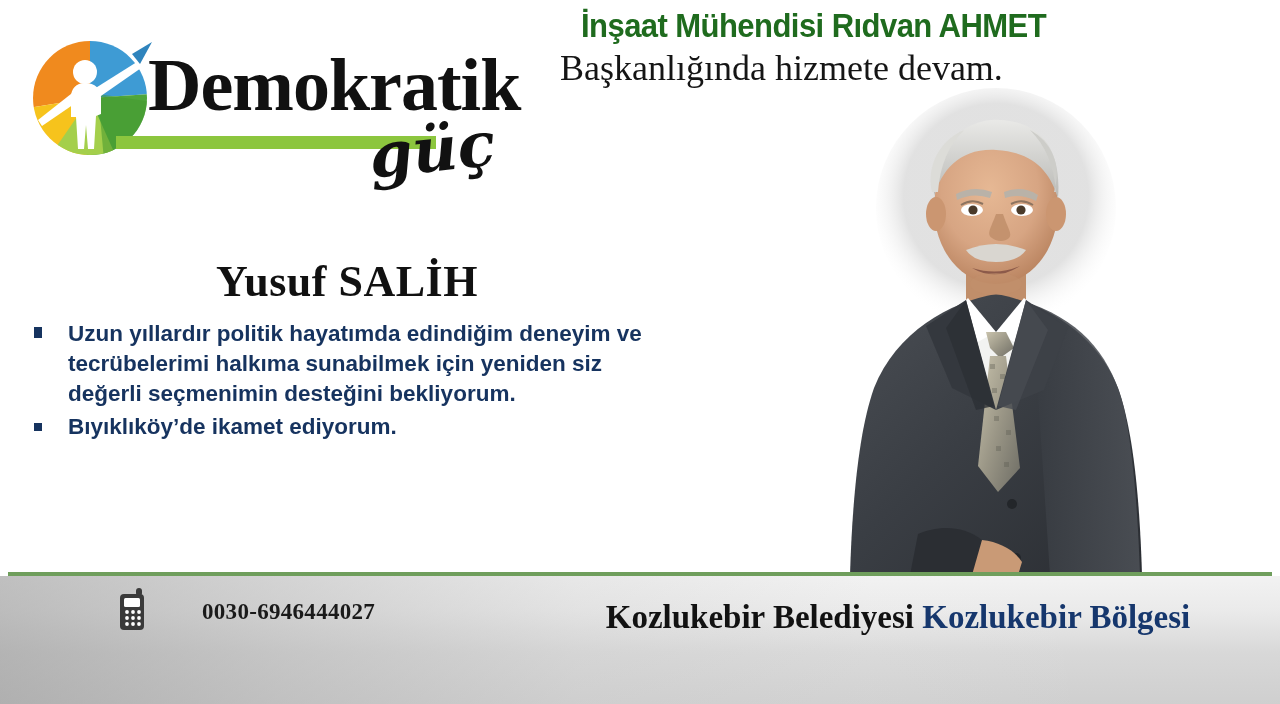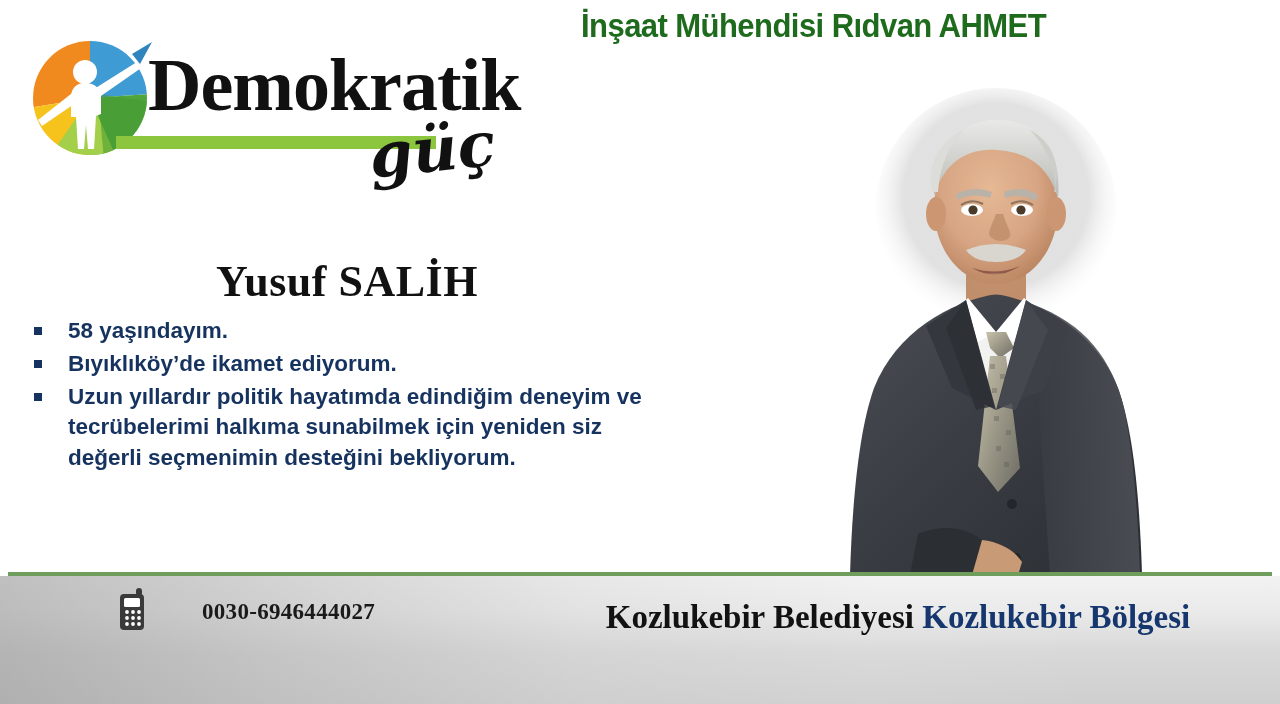--- a/index.html
+++ b/index.html
@@ -252,20 +252,21 @@
 
     <div id="logo-bar"></div>
 
     <div id="logo-word">Demokratik</div>
 
     <div id="logo-script">güç</div>
   </div>
 
   <div id="header-lines">
     <div id="header-line1">İnşaat Mühendisi  Rıdvan AHMET</div>
+    <div id="header-line2">Başkanlığında hizmete devam.</div>
   </div>
 
   <div id="portrait">
     <svg width="390" height="487" viewBox="0 0 390 487">
       <defs>
         <radialGradient id="faceG" cx="45%" cy="38%" r="65%">
           <stop offset="0%" stop-color="#e6b894"></stop>
           <stop offset="60%" stop-color="#d7a583"></stop>
           <stop offset="100%" stop-color="#b9835f"></stop>
         </radialGradient>
@@ -363,32 +364,31 @@
 
       <ellipse cx="196" cy="196" rx="26" ry="11" fill="#c18f6b" opacity="0.5"></ellipse>
     </svg>
   </div>
 
   <div id="candidate-name">Yusuf  SALİH</div>
 
   <ul id="bio-list">
     <li>
       <span class="sq"></span>
-      <span>58 yaşındayım.</span>
     </li>
     <li>
       <span class="sq"></span>
     </li>
     <li>
       <span class="sq"></span>
-      <span>Bıyıklıköy’de  ikamet ediyorum.</span>
+      <span>Uzun yıllardır politik hayatımda edindiğim deneyim ve tecrübelerimi halkıma sunabilmek için yeniden siz değerli seçmenimin desteğini bekliyorum.</span>
     </li>
     <li>
       <span class="sq"></span>
-      <span>Uzun yıllardır politik hayatımda edindiğim deneyim ve tecrübelerimi halkıma sunabilmek için yeniden siz değerli seçmenimin desteğini bekliyorum.</span>
+      <span>Bıyıklıköy’de  ikamet ediyorum.</span>
     </li>
   </ul>
 
   <div id="footer-shade"></div>
   <div id="footer-rule"></div>
 
   <div id="phone-row">
     <span>
       <svg width="30" height="44" viewBox="0 0 30 44">
         <rect x="2" y="6" width="24" height="36" rx="4" ry="4" fill="#3a3a3a"></rect>

